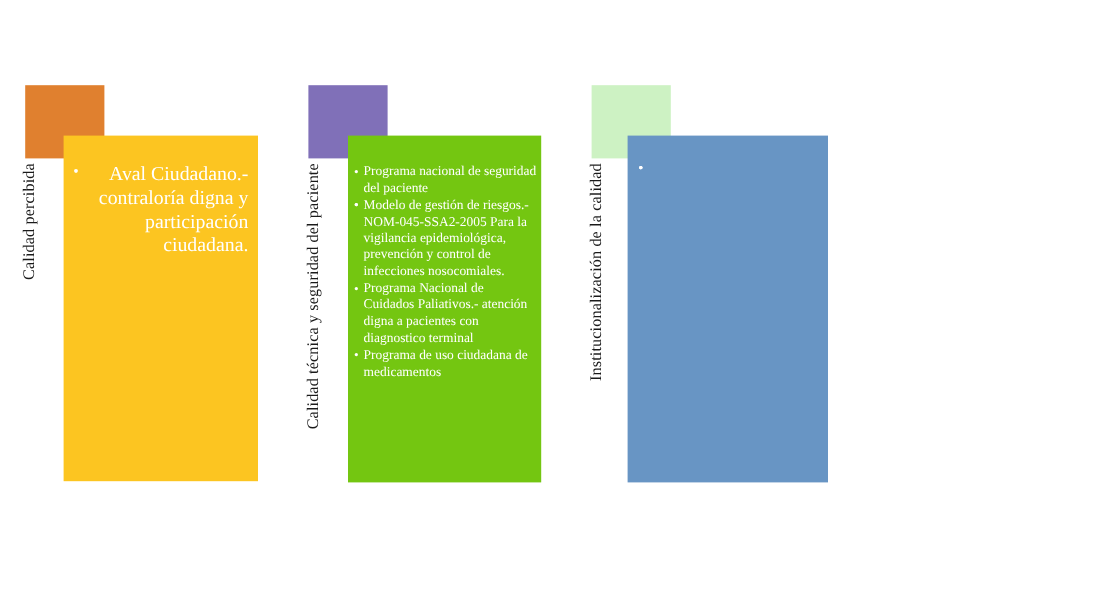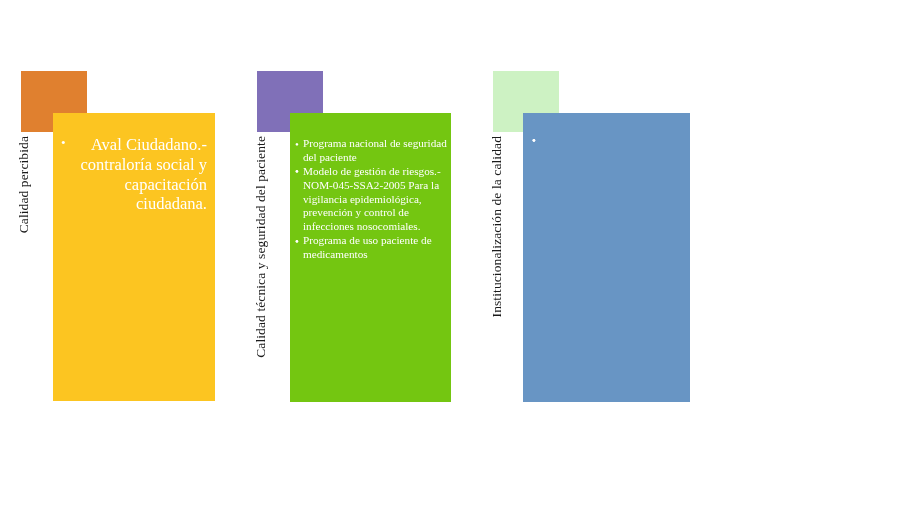--- a/index.html
+++ b/index.html
@@ -143,21 +143,21 @@
 <body>
 
 <div id="canvas">
 
   <div class="accent-square" id="sq-1" style="background: rgb(224, 128, 47);"></div>
   <div class="vlabel" id="vlabel-1">Calidad percibida</div>
   <div class="panel" id="panel-1" style="background: rgb(252, 197, 33);">
     <ul class="bullets" id="list-1" style="text-align: right;">
       <li>
         <span class="bullet">•</span>
-        <span>Aval Ciudadano.- contraloría social y capacitación ciudadana.</span>
+        <span>Aval Ciudadano.- contraloría digna y participación ciudadana.</span>
       </li>
     </ul>
   </div>
 
   <div class="accent-square" id="sq-2" style="background: rgb(128, 112, 184);"></div>
   <div class="vlabel" id="vlabel-2">Calidad técnica y seguridad del paciente</div>
   <div class="panel" id="panel-2" style="background: rgb(116, 198, 17);">
     <ul class="bullets" id="list-2" style="text-align: left;">
       <li>
         <span class="bullet">•</span>
@@ -165,24 +165,25 @@
       </li>
       <li>
         <span class="bullet">•</span>
       </li>
       <li>
         <span class="bullet">•</span>
         <span>Modelo de gestión de riesgos.- NOM-045-SSA2-2005 Para la vigilancia epidemiológica, prevención y control de infecciones nosocomiales.</span>
       </li>
       <li>
         <span class="bullet">•</span>
-      </li>
-      <li>
-        <span class="bullet">•</span>
-        <span>Programa de uso paciente de medicamentos</span>
+        <span>Programa Nacional de Cuidados Paliativos.- atención digna a pacientes con diagnostico terminal</span>
+      </li>
+      <li>
+        <span class="bullet">•</span>
+        <span>Programa de uso ciudadana de medicamentos</span>
       </li>
     </ul>
   </div>
 
   <div class="accent-square" id="sq-3" style="background: rgb(205, 242, 195);"></div>
   <div class="vlabel" id="vlabel-3">Institucionalización de la calidad</div>
   <div class="panel" id="panel-3" style="background: rgb(104, 149, 196);">
     <ul class="bullets" id="list-3" style="text-align: left;">
       <li>
         <span class="bullet">•</span>

